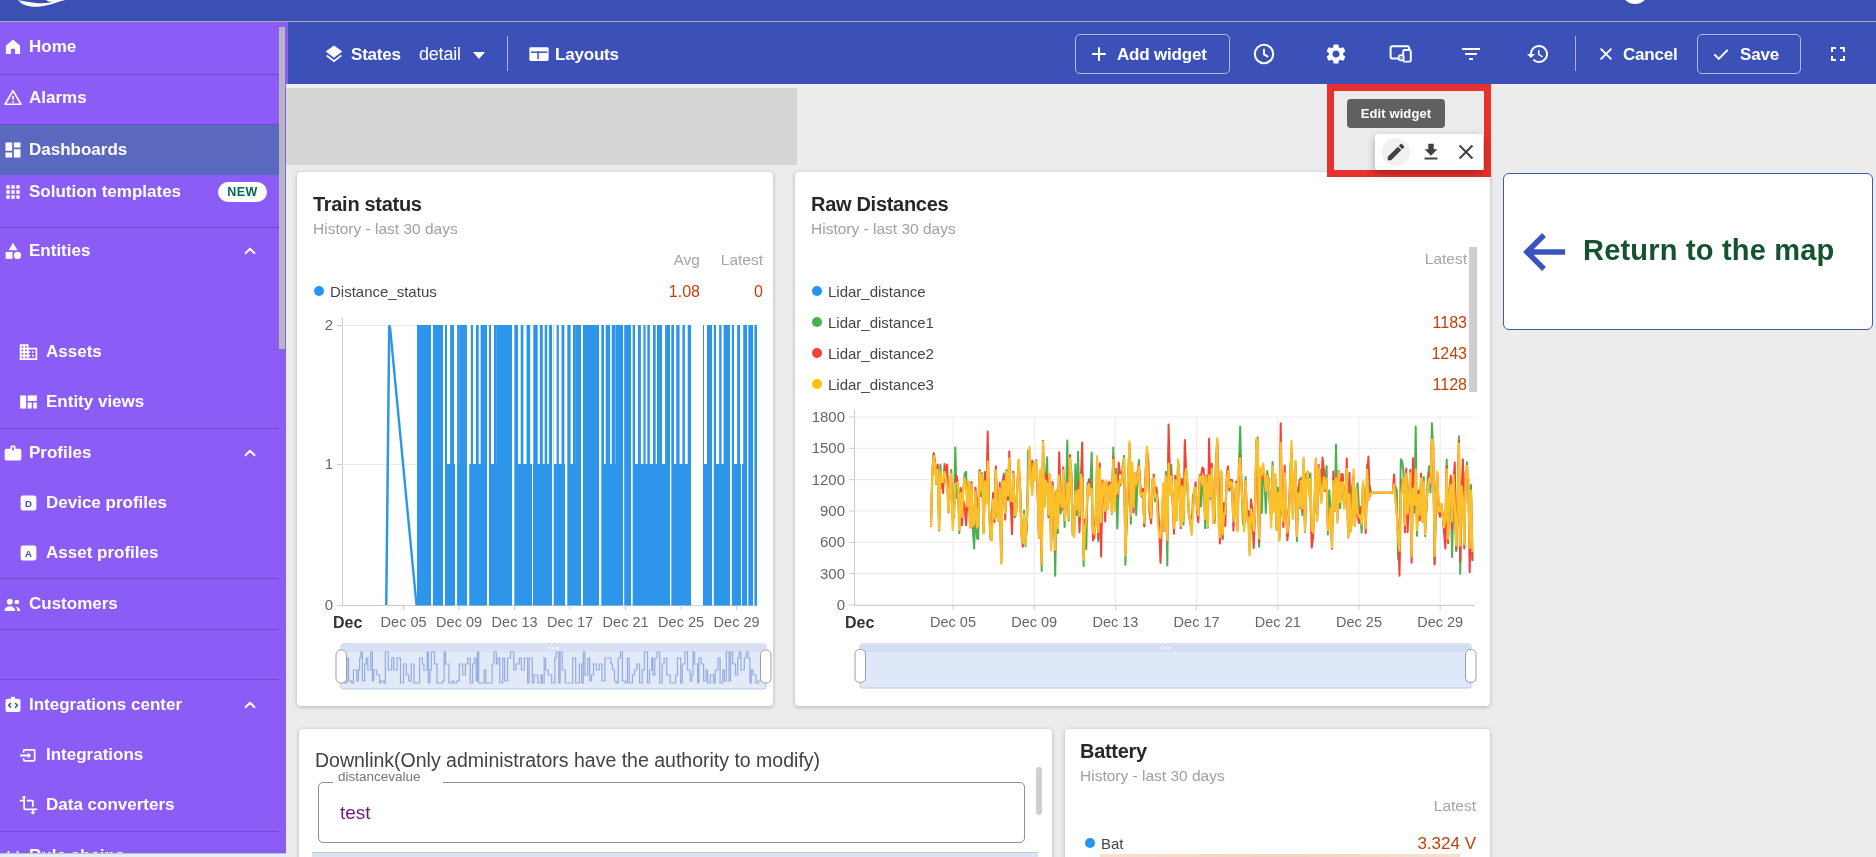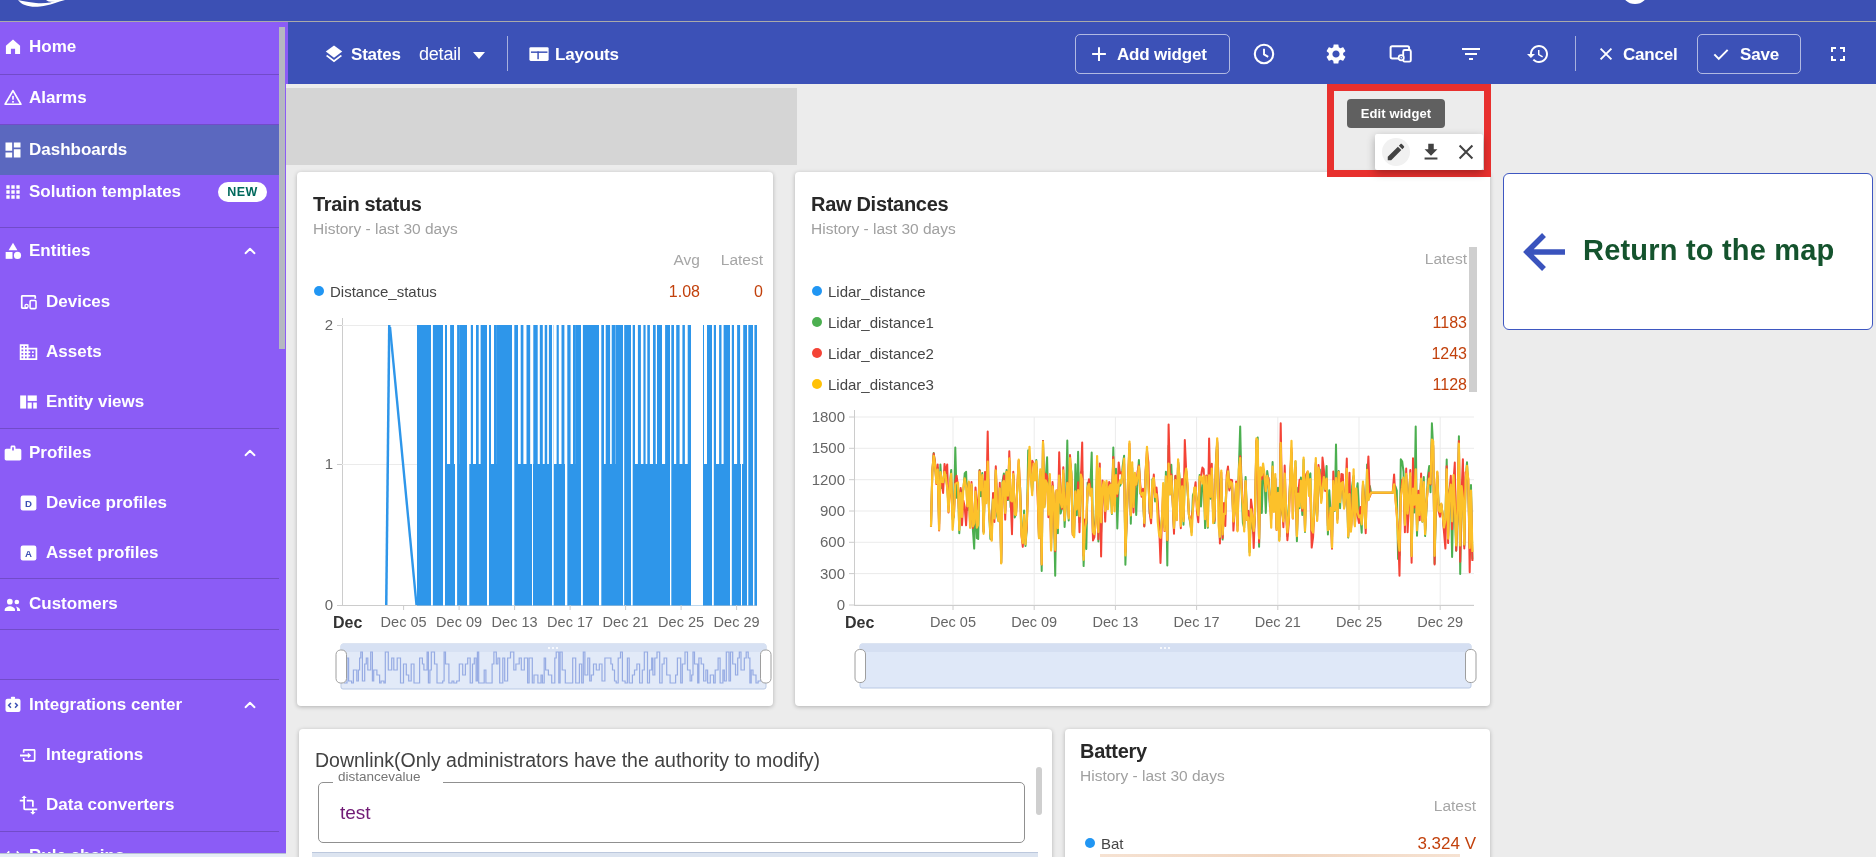--- a/index.html
+++ b/index.html
@@ -133,28 +133,20 @@
 <div class="mi" style="top:204px;">
       <svg class="ic" viewBox="0 0 24 24">
         <path d="M12 2l-5.3 9h10.6z" fill="#fff"></path>
         <circle cx="17.4" cy="17.3" r="4.3" fill="#fff"></circle>
         <rect x="3.2" y="13.2" width="8.2" height="8.2" fill="#fff"></rect>
       </svg>
       <div class="lbl">Entities</div>
       <svg class="chev" viewBox="0 0 16 16">
         <path d="M3.5 10.2 L8 5.8 L12.5 10.2" stroke="#fff" stroke-width="1.9" fill="none" stroke-linecap="round" stroke-linejoin="round"></path>
       </svg>
-    </div>
-<div class="mi sub" style="top:255px;">
-      <svg class="ic" viewBox="0 0 24 24">
-        <path d="M5 4c-.9 0-1.7.8-1.7 1.7V18.3c0 .9.8 1.7 1.7 1.7H11v-2H5.3V6H18.7v2.2h2V5.7C20.7 4.8 19.9 4 19 4Z" fill="#fff"></path>
-        <rect x="13.8" y="10.2" width="6.8" height="9.4" rx="1.2" fill="none" stroke="#fff" stroke-width="1.8"></rect>
-        <circle cx="9.8" cy="16.6" r="1.9" fill="none" stroke="#fff" stroke-width="1.4"></circle>
-      </svg>
-      <div class="lbl">Devices</div>
     </div>
 <div class="mi sub" style="top:305px;">
       <svg class="ic" viewBox="0 0 24 24">
         <path d="M12 7V3H2v18h20V7H12zM6 19H4v-2h2v2zm0-4H4v-2h2v2zm0-4H4V9h2v2zm0-4H4V5h2v2zm4 12H8v-2h2v2zm0-4H8v-2h2v2zm0-4H8V9h2v2zm0-4H8V5h2v2zm10 12h-8v-2h2v-2h-2v-2h2v-2h-2V9h8v10zm-2-8h-2v2h2v-2zm0 4h-2v2h2v-2z" fill="#fff"></path>
       </svg>
       <div class="lbl">Assets</div>
     </div>
 <div class="mi sub" style="top:355px;">
       <svg class="ic" viewBox="0 0 24 24">
         <rect x="2.5" y="4.5" width="6.8" height="15" fill="#fff"></rect>

